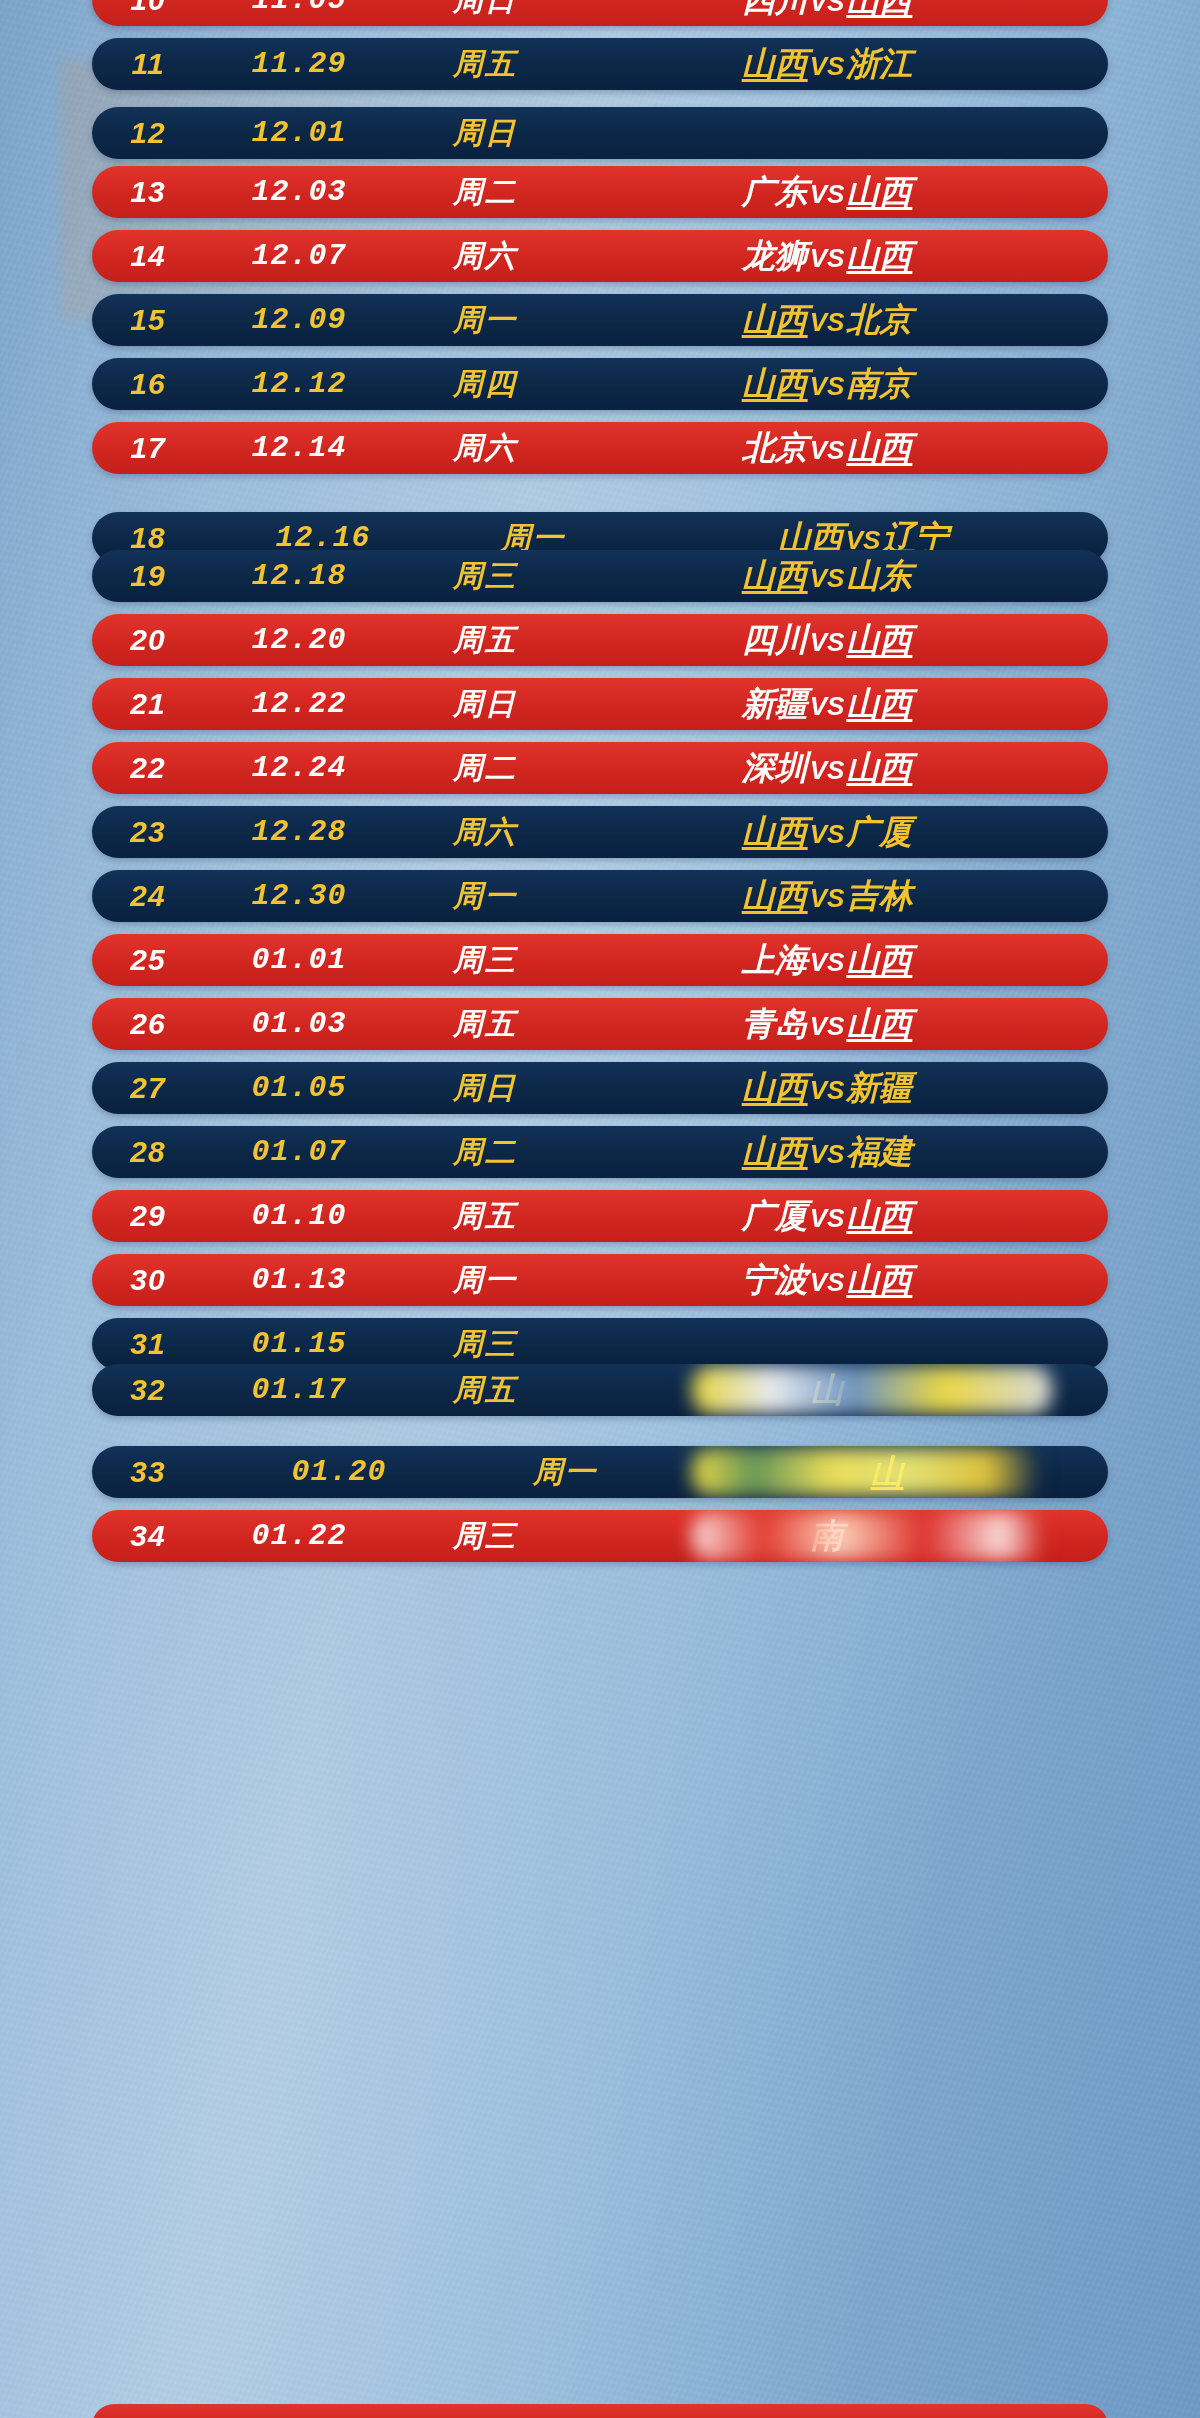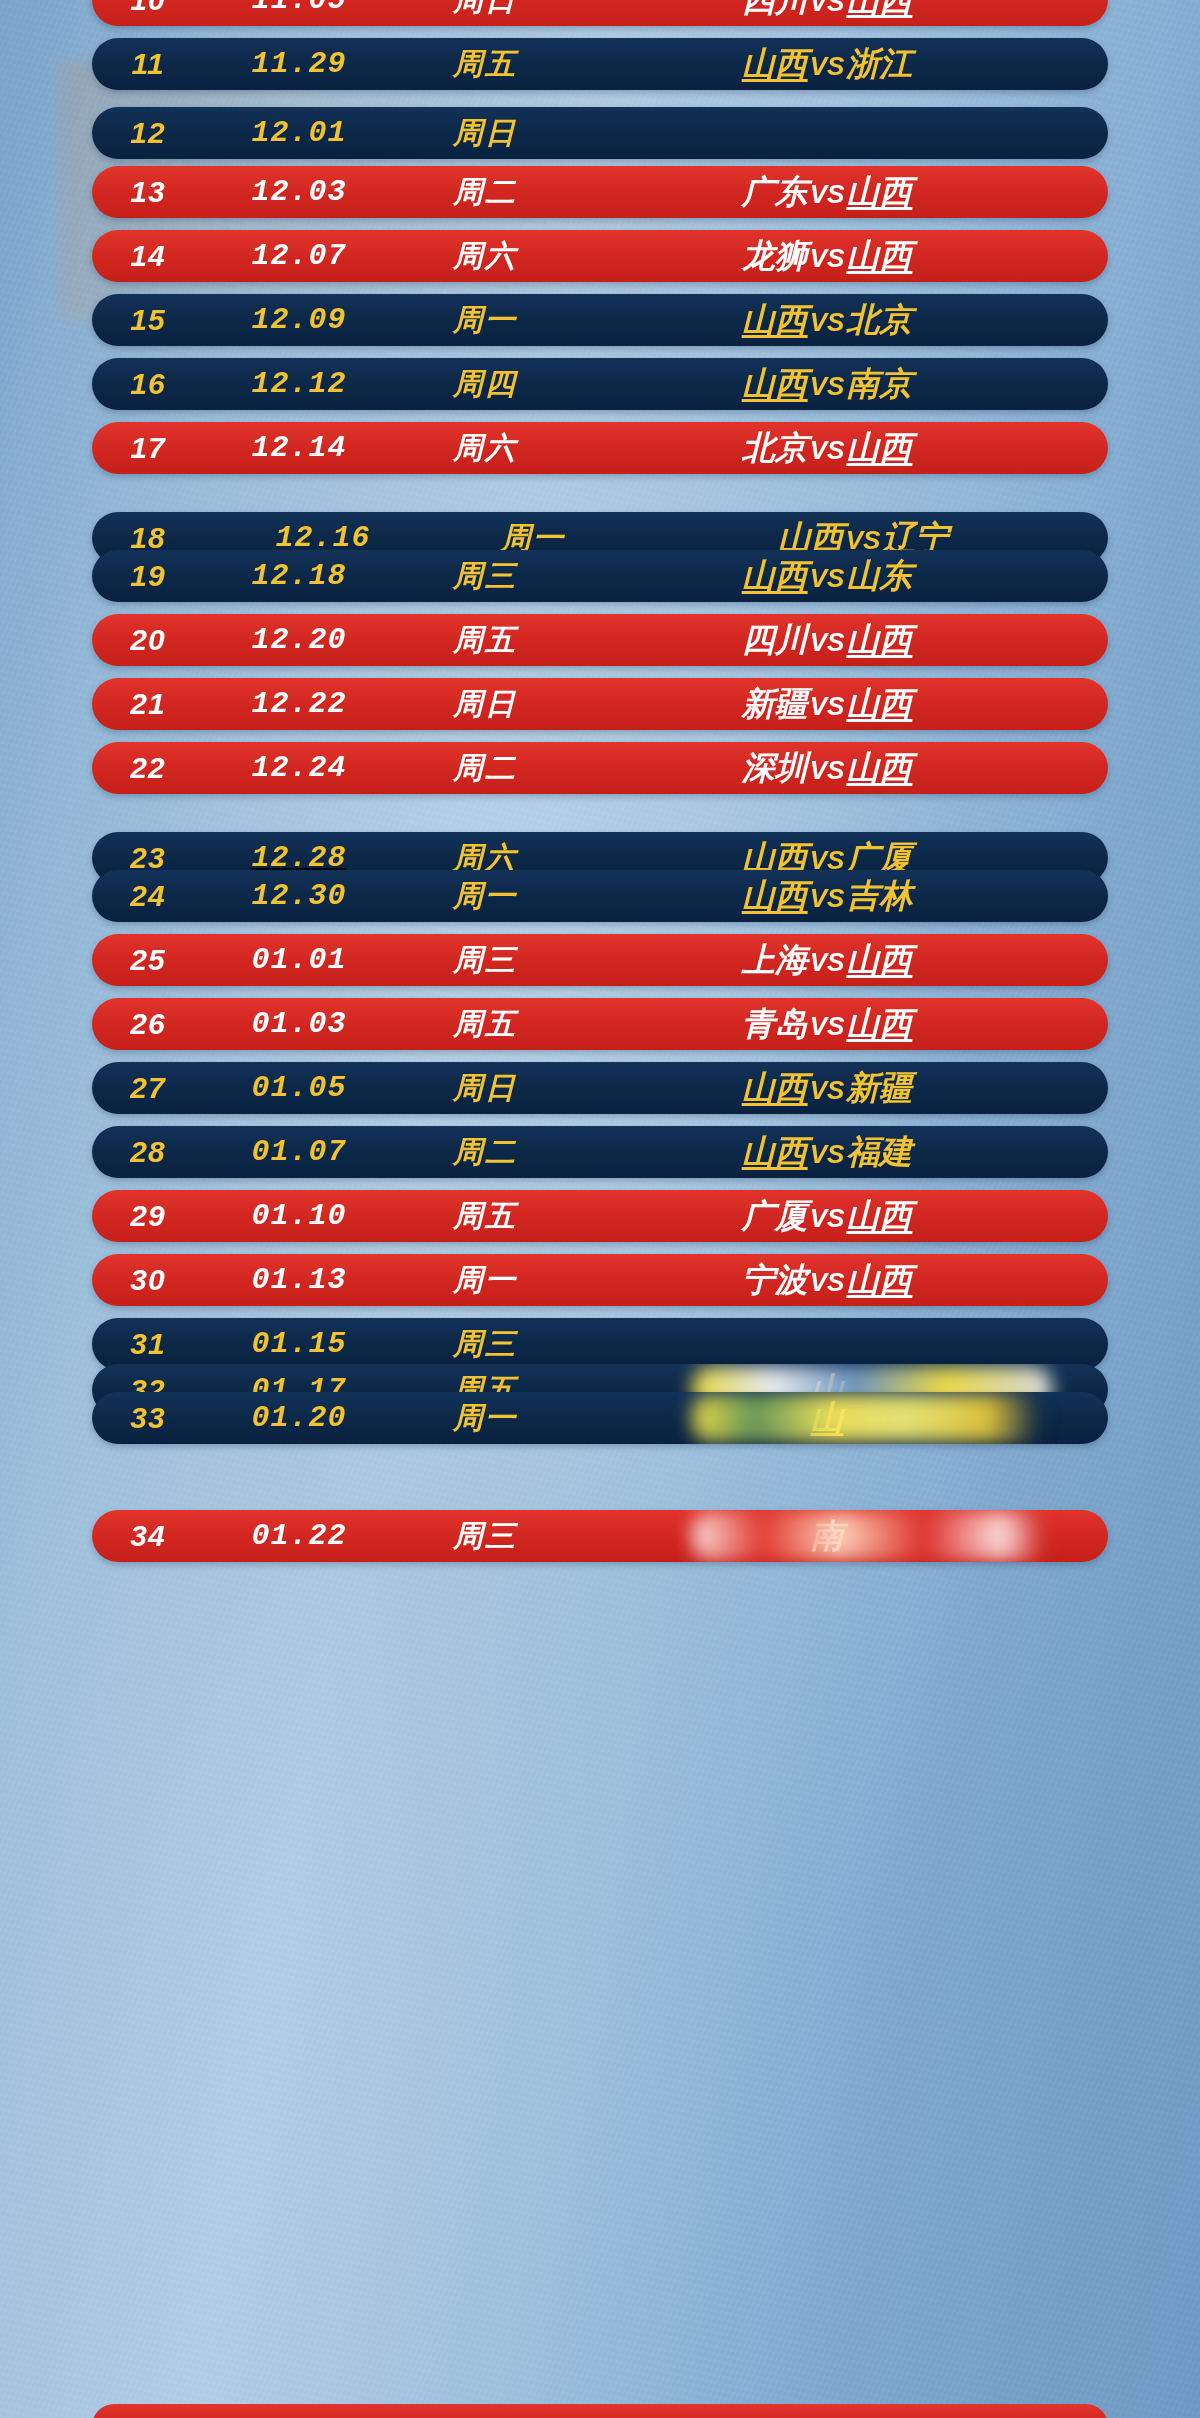--- a/index.html
+++ b/index.html
@@ -241,21 +241,21 @@
       <div class="cell c-date">12.22</div>
       <div class="cell c-day">周日</div>
       <div class="cell c-match"><span>新疆</span><span class="vs">VS</span><span class="u">山西</span></div>
     </div>
     <div class="row red" style="top: 742px;">
       <div class="cell c-num">22</div>
       <div class="cell c-date">12.24</div>
       <div class="cell c-day">周二</div>
       <div class="cell c-match"><span>深圳</span><span class="vs">VS</span><span class="u">山西</span></div>
     </div>
-    <div class="row navy" style="top: 832px; text-decoration: underline;">
+    <div class="row navy" style="top: 806px;">
       <div class="cell c-num">23</div>
       <div class="cell c-date">12.28</div>
       <div class="cell c-day">周六</div>
       <div class="cell c-match"><span class="u">山西</span><span class="vs">VS</span><span>广厦</span></div>
     </div>
     <div class="row navy" style="top: 870px;">
       <div class="cell c-num">24</div>
       <div class="cell c-date">12.30</div>
       <div class="cell c-day">周一</div>
       <div class="cell c-match"><span class="u">山西</span><span class="vs">VS</span><span>吉林</span></div>
@@ -301,21 +301,21 @@
       <div class="cell c-date">01.15</div>
       <div class="cell c-day">周三</div>
     </div>
     <div class="row navy" style="top: 1364px;">
       <div class="cell c-num">32</div>
       <div class="cell c-date">01.17</div>
       <div class="cell c-day">周五</div>
       <div class="cell c-match"><span>山</span></div>
       <div class="blur-patch patch-32"></div>
     </div>
-    <div class="row navy" style="top: 1392px;">
+    <div class="row navy" style="top: 1446px; gap: 40px;">
       <div class="cell c-num">33</div>
       <div class="cell c-date">01.20</div>
       <div class="cell c-day">周一</div>
       <div class="cell c-match"><span class="u">山</span></div>
       <div class="blur-patch patch-33"></div>
     </div>
     <div class="row red" style="top: 1510px;">
       <div class="cell c-num">34</div>
       <div class="cell c-date">01.22</div>
       <div class="cell c-day">周三</div>

